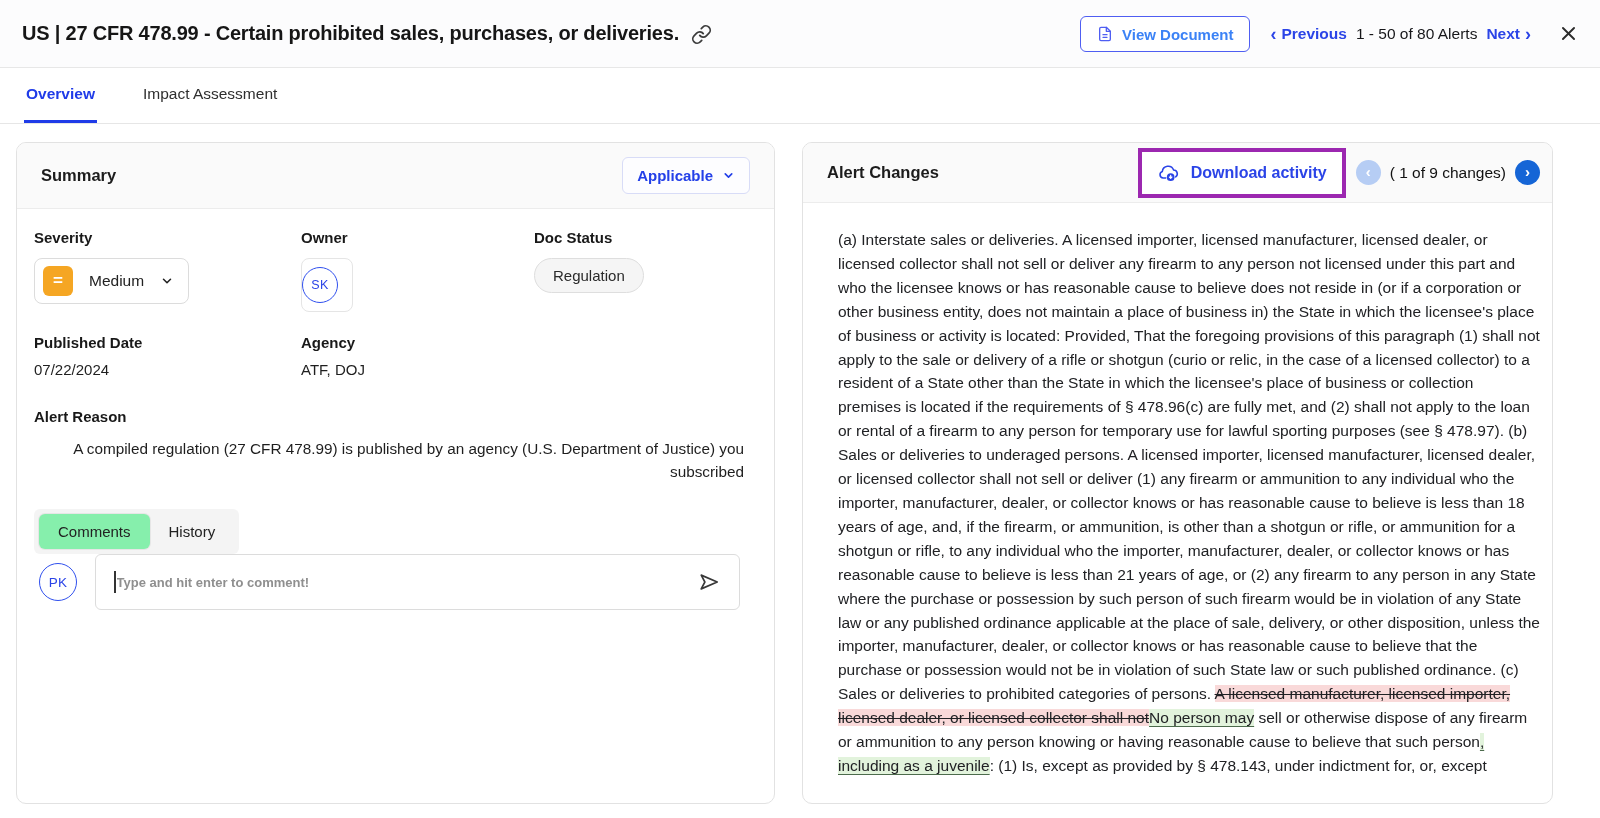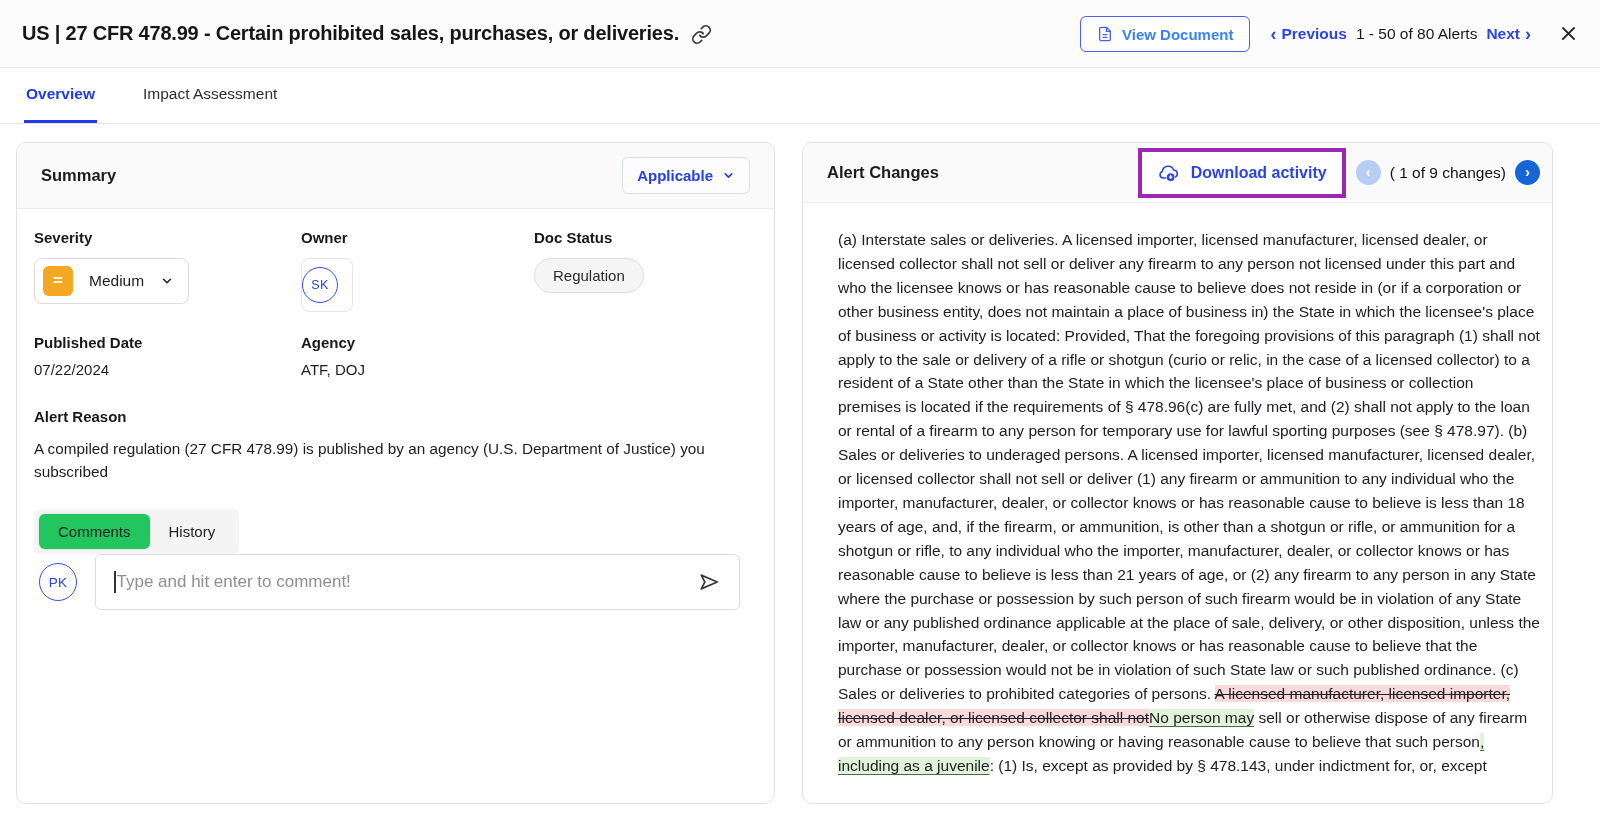--- a/index.html
+++ b/index.html
@@ -92,36 +92,36 @@
 
   .status-chip {
     display:inline-block; background:#f5f5f5; border:1px solid #dedede;
     border-radius:18px; padding:8px 18px; font-size:15px; color:#2a2a2a;
   }
 
   .row-2 { margin-top:22px; }
   .row-2 .field-label { margin-bottom:10px; }
 
   .alert-reason { margin-top:30px; }
-  .alert-reason-text { margin-top:10px; font-size:15.3px; line-height:23px; color:#1e1e1e; max-width:710px; }
+  .alert-reason-text { margin-top:10px; font-size:15.3px; line-height:23px; color:#1e1e1e; max-width:710px;text-align:right; }
 
   .segmented {
     margin-top:26px; display:inline-flex; background:#f4f4f4;
     border-radius:6px; padding:5px;
   }
   .segmented .seg-item { padding:9px 19px; font-size:15px; color:#222; cursor:pointer; border-radius:6px; }
-  .segmented .seg-item.active { background:#22c55e; box-shadow:0 0 0 1px #e6e6e6; font-weight:500; }
+  .segmented .seg-item.active { background:#86efac; box-shadow:0 0 0 1px #e6e6e6; font-weight:500; }
 
   .comment-row { display:flex; align-items:center; gap:18px; padding-left:5px; }
   .comment-input-wrap {
     flex:1; height:56px; border:1px solid #dcdcdc; border-radius:6px;
     display:flex; align-items:center; padding:0 18px; margin-right:10px; background:#fff;
   }
   .caret { width:1.5px; height:22px; background:#333; margin-right:1px; }
-  .comment-input { border:none; outline:none; flex:1; font-size:17px; color:#a21caf; background:transparent; font-family:"Liberation Sans", sans-serif; }
+  .comment-input { border:none; outline:none; flex:1; font-size:13px; color:#a21caf; background:transparent; font-family:"Liberation Sans", sans-serif;font-weight:bold; }
   .comment-input::placeholder { color:#8f8f8f; }
   .send-icon { cursor:pointer; }
 
   
   .changes-controls { margin-left:auto; display:flex; align-items:center; gap:10px; }
   .download-annotation {
     border:4px solid #9c27b0; background:#ffffff;
     display:flex; align-items:center; gap:10px; padding:11px 15px; cursor:pointer;
   }
   .download-label { color:#2b44e7; font-size:16px; font-weight:700; }

